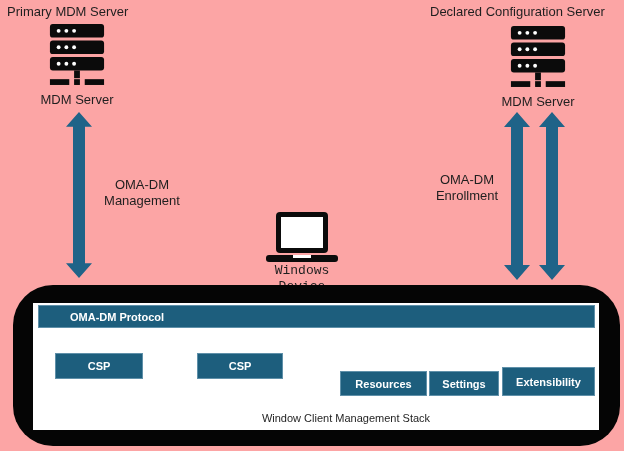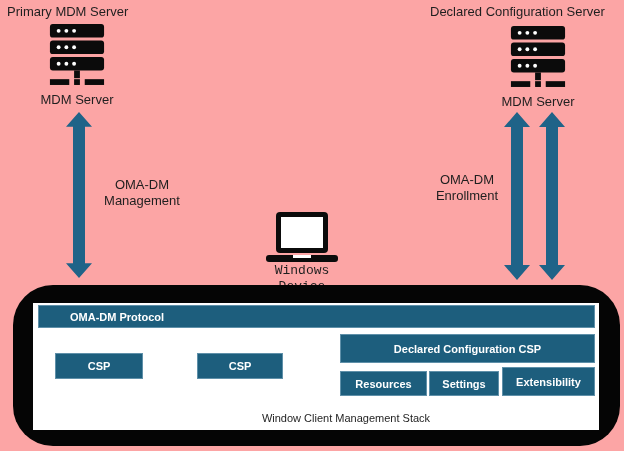--- a/index.html
+++ b/index.html
@@ -124,21 +124,20 @@
 
   <div class="frame">
     <div class="frame-inner">
 
       <div class="teal-box protocol-bar">OMA-DM Protocol</div>
 
       <div class="teal-box csp-left">CSP</div>
 
       <div class="teal-box csp-mid">CSP</div>
 
-      <div class="teal-box declared">Declared Configuration CSP</div>
 
       <div class="teal-box settings">Settings</div>
 
       <div class="teal-box resources">Resources</div>
 
       <div class="teal-box extens">Extensibility</div>
 
       <div class="stack-caption">Window Client Management Stack</div>
     </div>
   </div>

